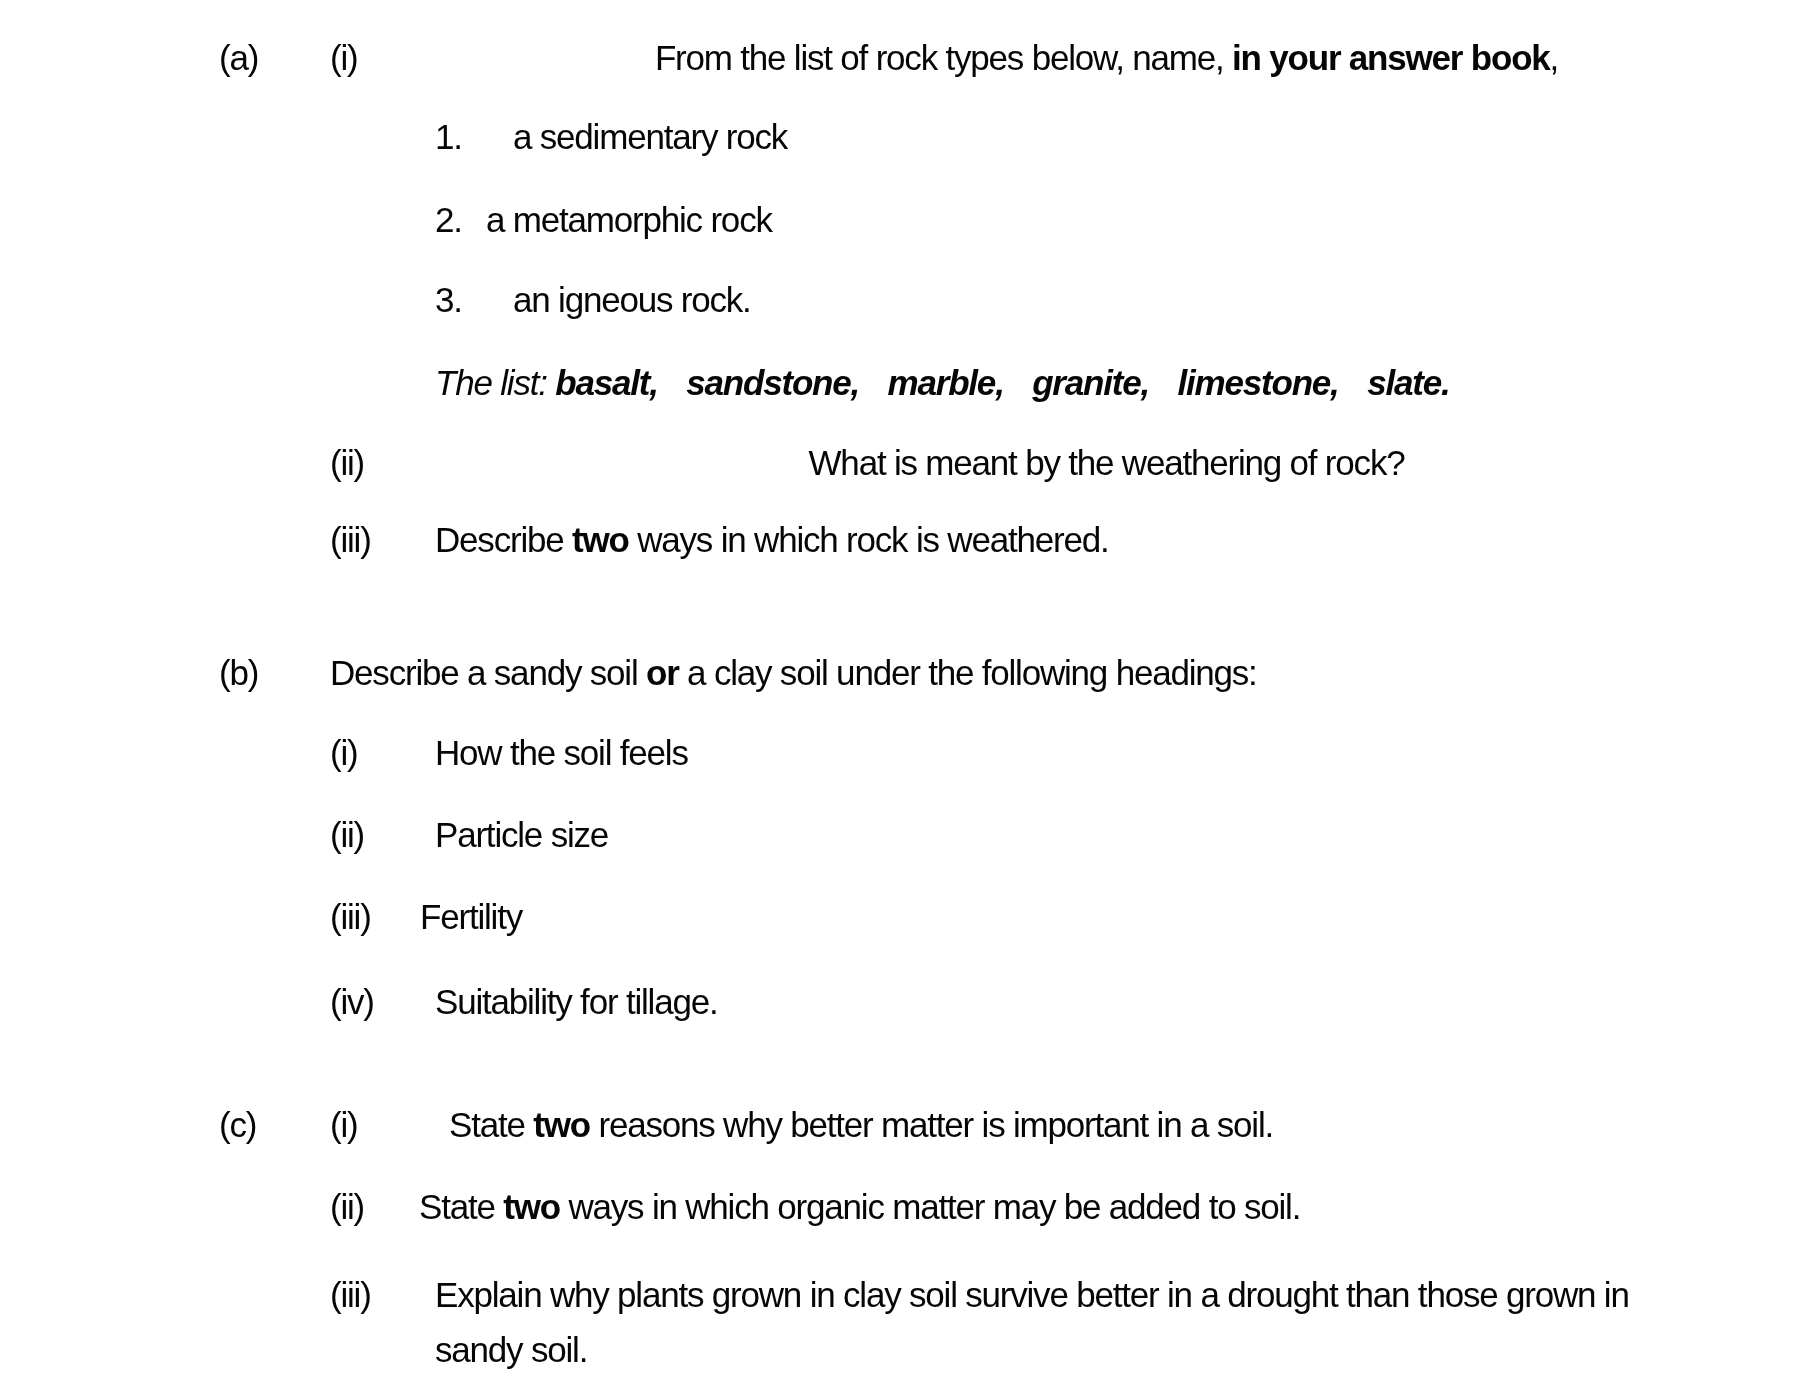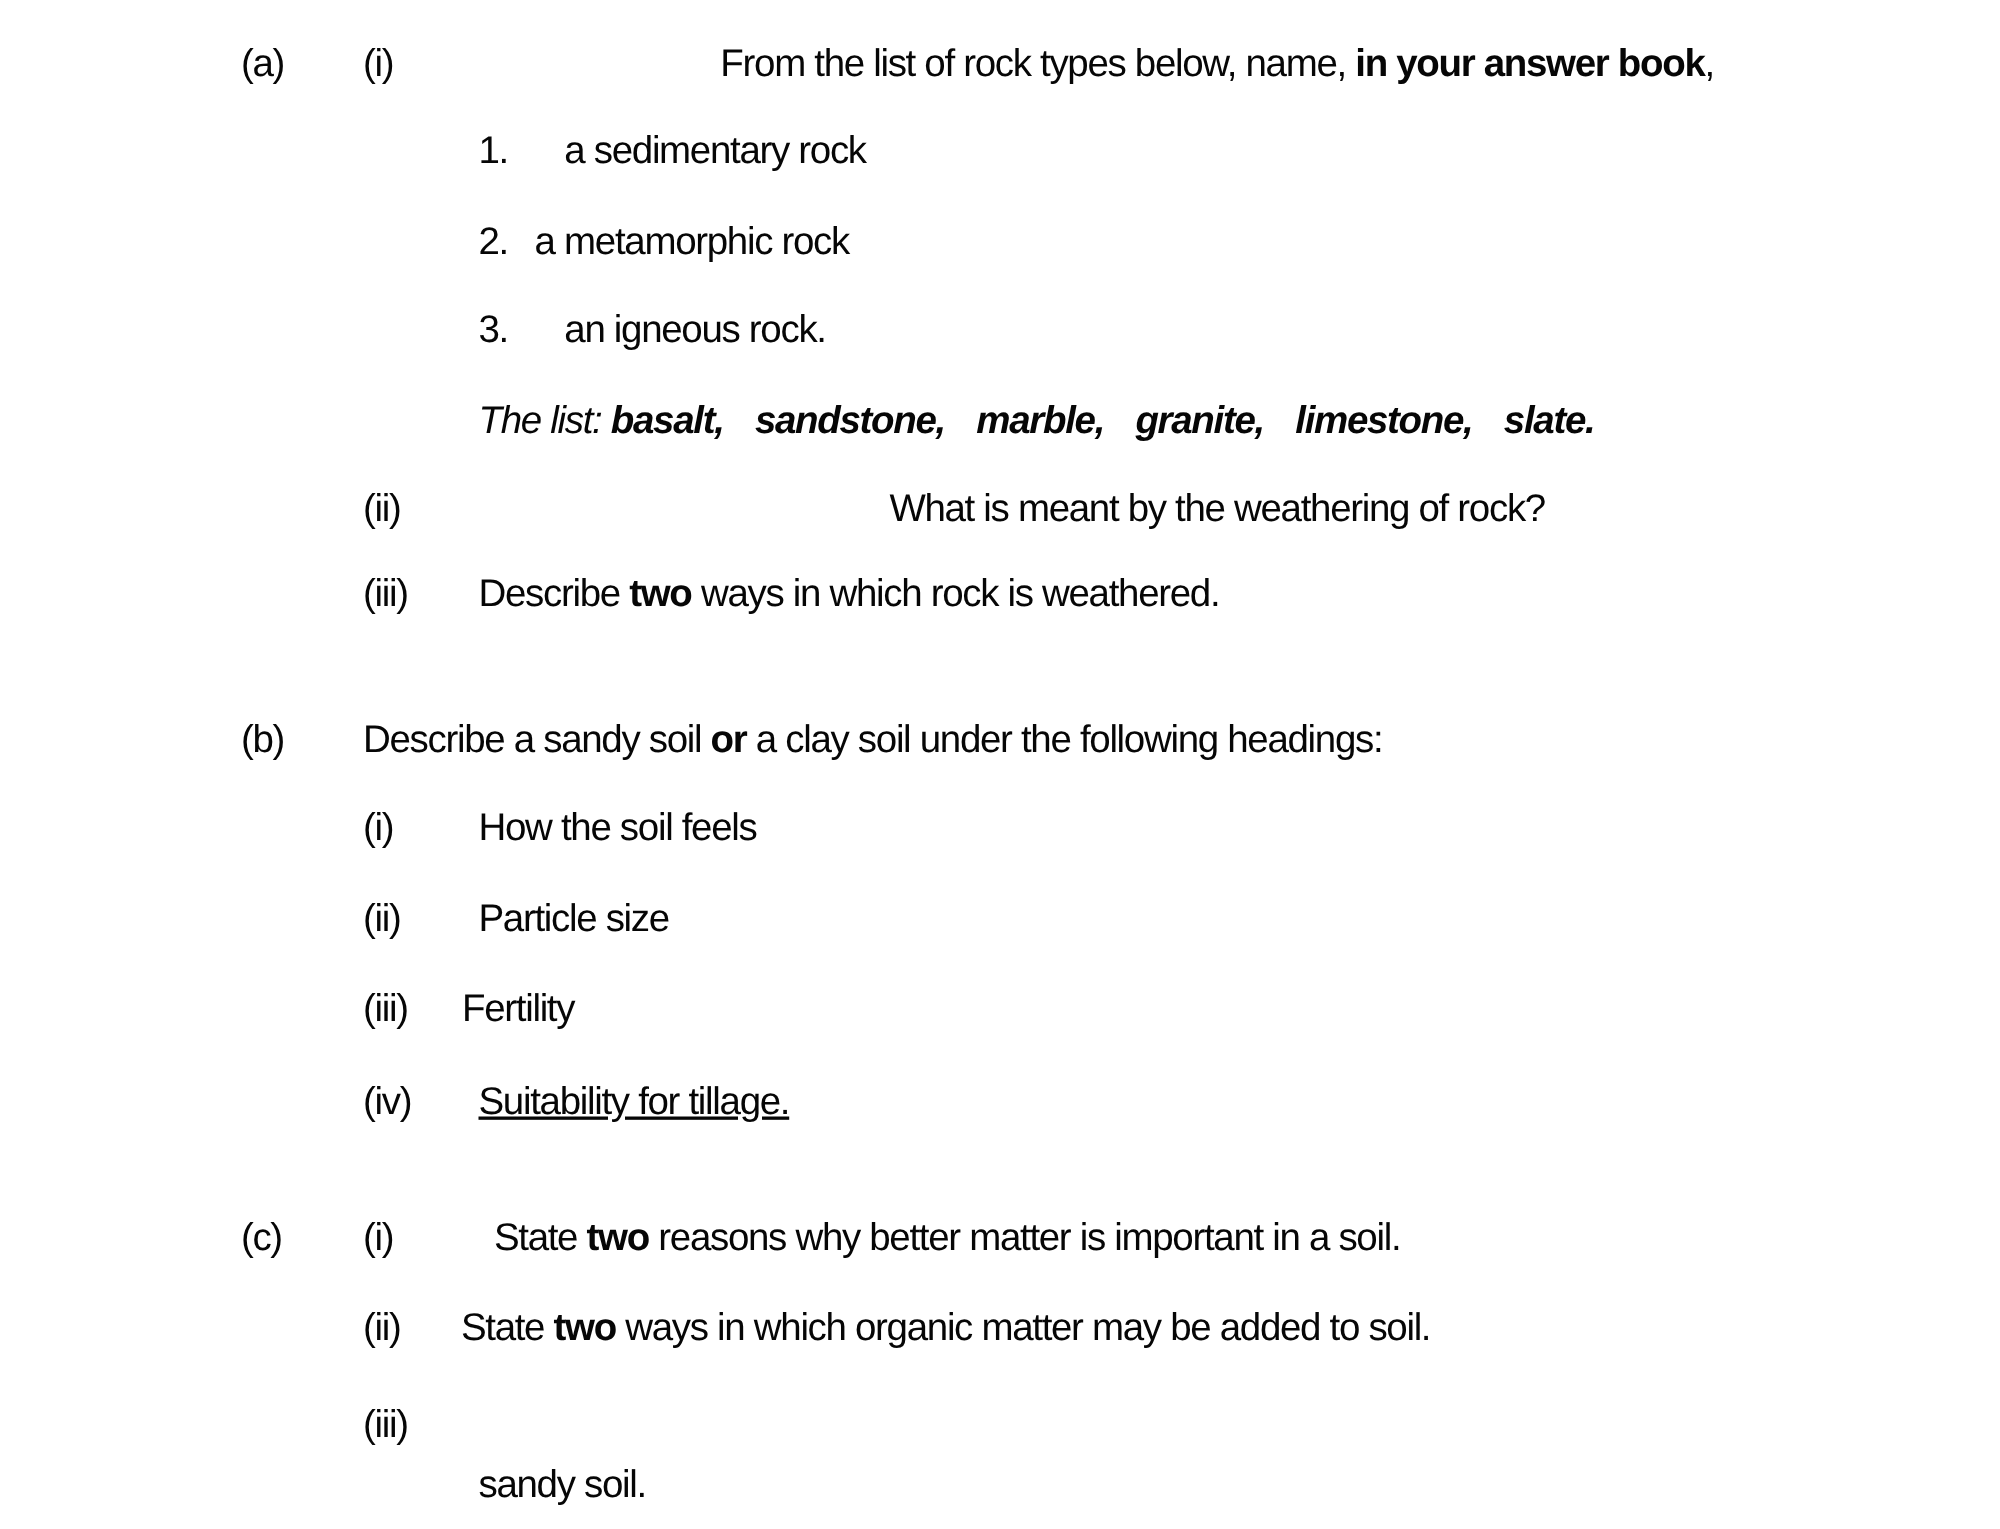--- a/index.html
+++ b/index.html
@@ -49,18 +49,18 @@
       <div class="row" style="top: 116px;"><span class="col num">1.</span><span class="col qtext" style="left: 513px;"><span class="">a sedimentary rock</span></span></div>
       <div class="row" style="top: 199px;"><span class="col num">2.</span><span class="col qtext" style="left: 486px;"><span class="">a metamorphic rock</span></span></div>
       <div class="row" style="top: 279px;"><span class="col num">3.</span><span class="col qtext" style="left: 513px;"><span class="">an igneous rock.</span></span></div>
       <div class="row" style="top: 362px;"><span class="col qtext" style="left: 435px;"><span class="i ">The list: </span><span class="b rock-list">basalt, sandstone, marble, granite, limestone, slate.</span></span></div>
       <div class="row" style="top: 442px;"><span class="col roman">(ii)</span><span class="col qtext" style="left: 435px; text-align: center;"><span class="">What is meant by the weathering of rock?</span></span></div>
       <div class="row" style="top: 519px;"><span class="col roman">(iii)</span><span class="col qtext" style="left: 435px;"><span class="">Describe </span><span class="b ">two</span><span class=""> ways in which rock is weathered.</span></span></div>
       <div class="row" style="top: 652px;"><span class="col part">(b)</span><span class="col qtext" style="left: 330px;"><span class="">Describe a sandy soil </span><span class="b ">or</span><span class=""> a clay soil under the following headings:</span></span></div>
       <div class="row" style="top: 732px;"><span class="col roman">(i)</span><span class="col qtext" style="left: 435px;"><span class="">How the soil feels</span></span></div>
       <div class="row" style="top: 814px;"><span class="col roman">(ii)</span><span class="col qtext" style="left: 435px;"><span class="">Particle size</span></span></div>
       <div class="row" style="top: 896px;"><span class="col roman">(iii)</span><span class="col qtext" style="left: 420px;"><span class="">Fertility</span></span></div>
-      <div class="row" style="top: 981px;"><span class="col roman">(iv)</span><span class="col qtext" style="left: 435px; text-decoration: underline;"><span class="">Suitability for tillage.</span></span></div>
+      <div class="row" style="top: 981px;"><span class="col roman">(iv)</span><span class="col qtext" style="left: 435px;"><span class="">Suitability for tillage.</span></span></div>
       <div class="row" style="top: 1104px;"><span class="col part">(c)</span><span class="col roman">(i)</span><span class="col qtext" style="left: 449px;"><span class="">State </span><span class="b ">two</span><span class=""> reasons why better matter is important in a soil.</span></span></div>
       <div class="row" style="top: 1186px;"><span class="col roman">(ii)</span><span class="col qtext" style="left: 419px;"><span class="">State </span><span class="b ">two</span><span class=""> ways in which organic matter may be added to soil.</span></span></div>
-      <div class="row" style="top: 1267px; line-height: 55px;"><span class="col roman">(iii)</span><span class="col qtext" style="left: 435px;"><br><span class="">sandy soil.</span></span></div>
+      <div class="row" style="top: 1267px; line-height: 55px;"><span class="col roman">(iii)</span><span class="col qtext" style="left: 435px;"><span class="">Explain why plants grown in clay soil survive better in a drought than those grown in</span><br><span class="">sandy soil.</span></span></div>
     </section>
 </main>
 
 </body></html>

